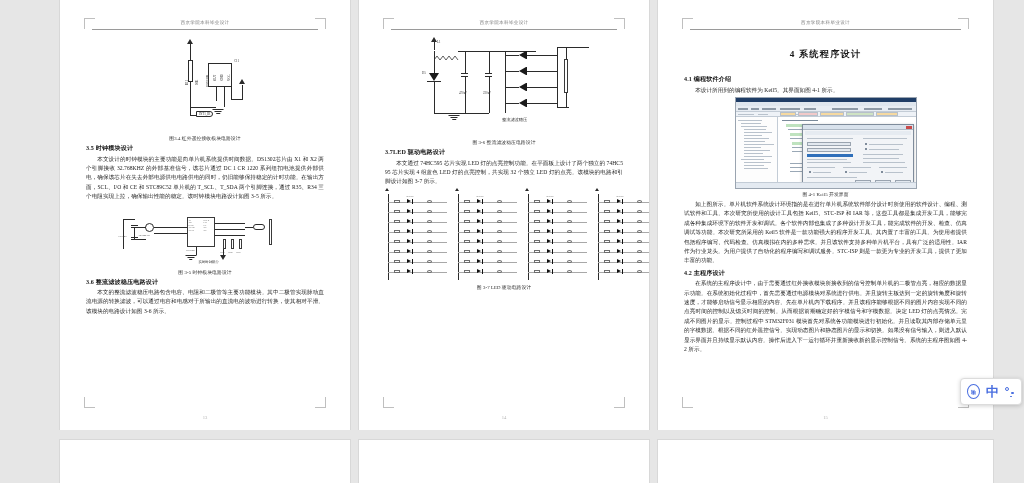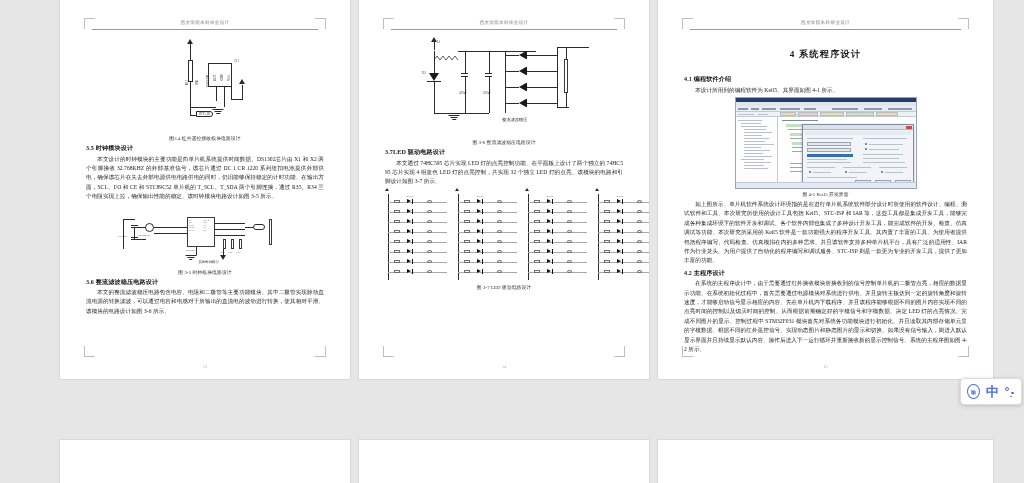--- a/index.html
+++ b/index.html
@@ -21,21 +21,21 @@
     display: flex;
     gap: 9px;
     left: 60px;
   }
   .row-main { top: 0px; }
   .row-next { top: 440px; }
 
   .page {
     position: relative;
     width: 290px;
-    height: 379px;
+    height: 430px;
     background: #ffffff;
     box-shadow: 0 0 0 1px #d8d8d8;
     flex: 0 0 auto;
     overflow: hidden;
   }
   .page.wide { width: 335px; }
   .page.partial { height: 43px; }
 
   
   .corner { position: absolute; width: 11px; height: 11px; }

